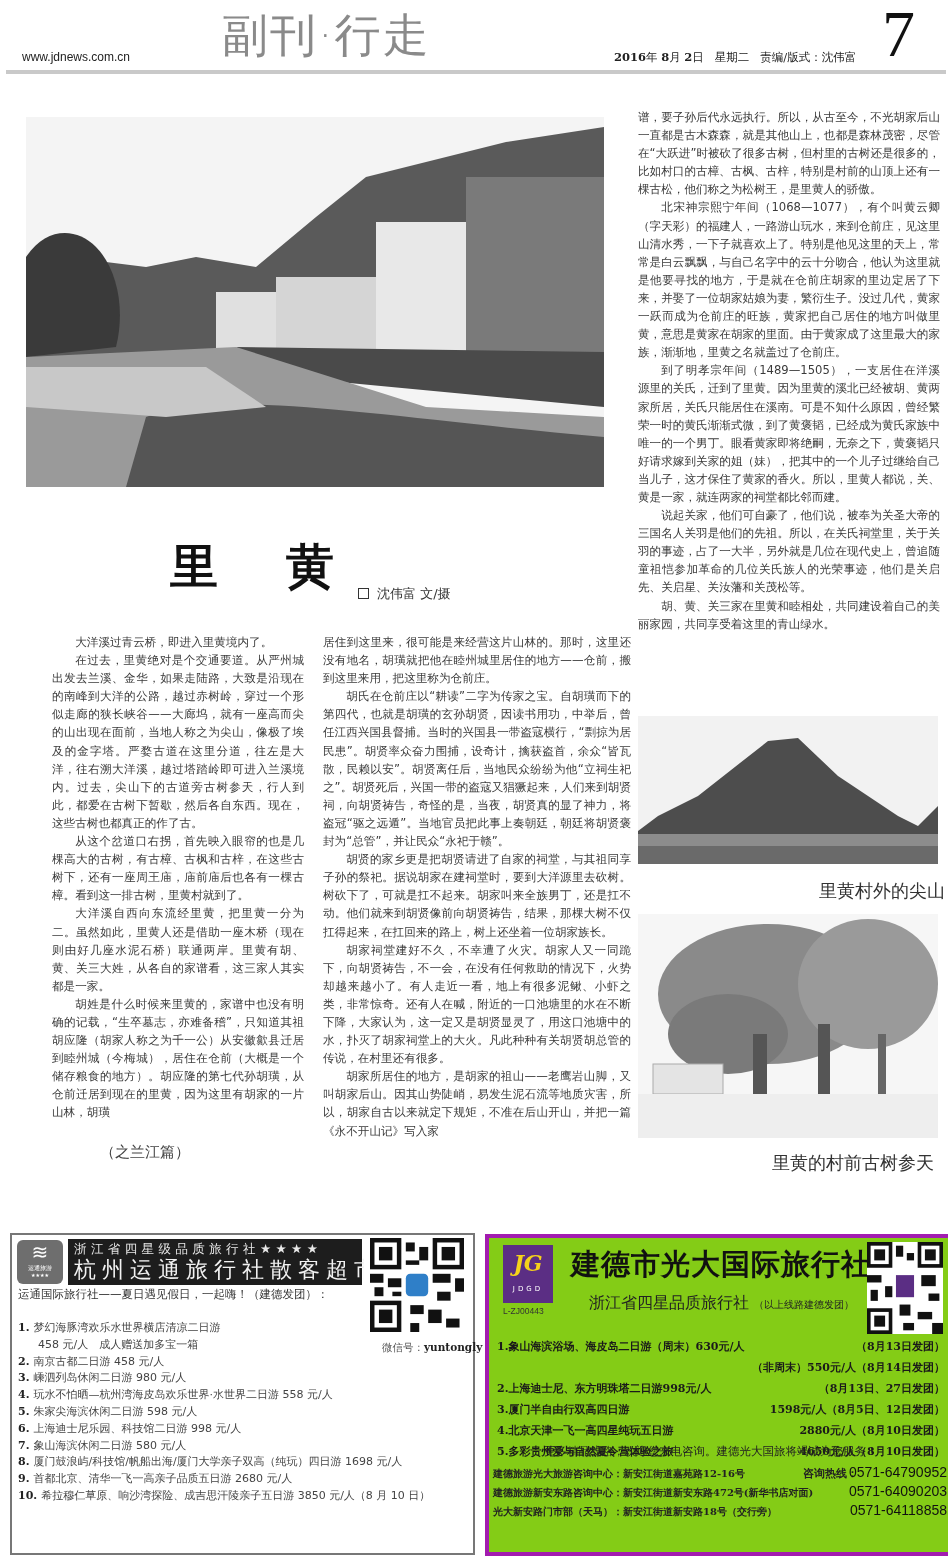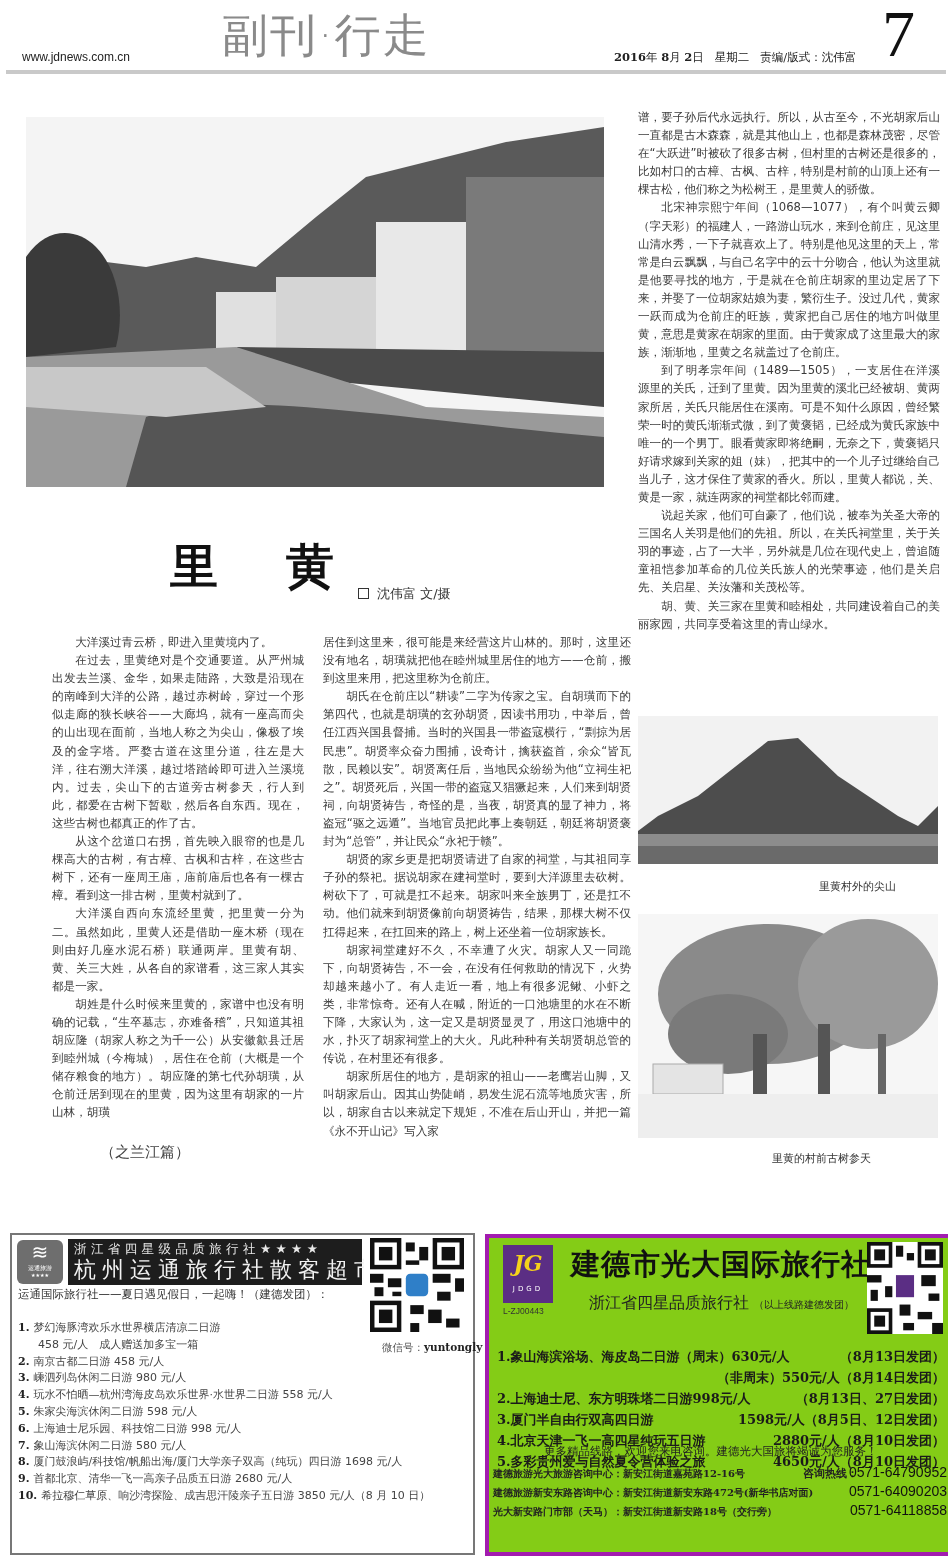--- a/index.html
+++ b/index.html
@@ -14,21 +14,21 @@
   .issue-info b { font-weight: bold; }
   .page-number { position: absolute; left: 882px; top: -4px; font-family: "Liberation Serif", serif; font-size: 66px; color: #111; line-height: 76px; }
   .rule { position: absolute; left: 6px; top: 70px; width: 940px; height: 4px; background: #c9c9c9; }
 
   
   .photo { position: absolute; overflow: hidden; background: #999; }
   .photo svg { display: block; width: 100%; height: 100%; }
   .photo-river { left: 26px; top: 117px; width: 578px; height: 370px; }
   .photo-peak { left: 638px; top: 716px; width: 300px; height: 148px; }
   .photo-trees { left: 638px; top: 914px; width: 300px; height: 224px; }
-  .caption { position: absolute; font-family: "DejaVu Sans", sans-serif; font-size: 11px; color: #333; white-space: nowrap; }
+  .caption { position: absolute; font-family: "DejaVu Sans", sans-serif; font-size: 18px; color: #333; white-space: nowrap; }
   .caption-peak { left: 819px; top: 879px; }
   .caption-trees { left: 772px; top: 1151px; }
 
   
   .headline { position: absolute; left: 170px; top: 528px; font-family: "DejaVu Serif", serif; font-size: 48px; color: #111; letter-spacing: 68px; line-height: 76px; white-space: nowrap; }
   .byline { position: absolute; left: 358px; top: 585px; font-family: "DejaVu Sans", sans-serif; font-size: 13px; color: #333; white-space: nowrap; }
   .byline .box { display: inline-block; width: 11px; height: 11px; border: 1px solid #333; vertical-align: -1px; margin-right: 8px; }
 
   
   .col { position: absolute; font-family: "DejaVu Sans", sans-serif; font-size: 11.6px; line-height: 18.1px; color: #3a3a3a; text-align: justify; }
@@ -65,21 +65,21 @@
   
   .ad2 { position: absolute; left: 485px; top: 1234px; width: 504px; height: 322px; border: 4px solid #a21caf; background: #84cc16; }
   .ad2-logo { position: absolute; left: 14px; top: 7px; width: 50px; height: 58px; background: #5b2e84; color: #f5d21a; text-align: center; }
   .ad2-logo .mark { font-family: "DejaVu Serif", serif; font-style: italic; font-weight: bold; font-size: 22px; line-height: 36px; }
   .ad2-logo .abbr { font-family: "DejaVu Sans", sans-serif; font-size: 7px; color: #fff; letter-spacing: 3px; line-height: 16px; }
   .ad2-license { position: absolute; left: 14px; top: 68px; font-family: "Liberation Sans", sans-serif; font-size: 8.5px; color: #333; }
   .ad2-name { position: absolute; left: 82px; top: 6px; font-family: "DejaVu Serif", serif; font-weight: bold; font-size: 29px; color: #111; letter-spacing: 1px; white-space: nowrap; line-height: 40px; }
   .ad2-sub { position: absolute; left: 100px; top: 55px; font-family: "DejaVu Serif", serif; font-size: 16px; color: #222; white-space: nowrap; }
   .ad2-sub small { font-size: 10px; font-family: "DejaVu Sans", sans-serif; }
   .ad2-qr { left: 378px; top: 4px; width: 76px; height: 92px; }
-  .ad2-routes { position: absolute; left: 8px; top: 108px; width: 452px; font-family: "DejaVu Serif", serif; font-weight: bold; font-size: 13px; color: #1a1a1a; }
+  .ad2-routes { position: absolute; left: 8px; top: 98px; width: 452px; font-family: "DejaVu Serif", serif; font-weight: bold; font-size: 11px; color: #1a1a1a; }
   .route { height: 21px; line-height: 21px; white-space: nowrap; position: relative; }
   .route .name { position: absolute; left: 0; }
   .route .price { position: absolute; right: 4px; }
   .ad2-more { position: absolute; left: 30px; top: 206px; font-family: "DejaVu Sans", sans-serif; font-size: 11.5px; color: #222; white-space: nowrap; margin-left: 25px; }
   .ad2-contacts { position: absolute; left: 4px; top: 226px; width: 456px; }
   .contact { position: relative; height: 19px; white-space: nowrap; }
   .contact .label { position: absolute; left: 0; top: 3px; font-family: "DejaVu Serif", serif; font-size: 10px; color: #222; font-weight: bold; }
   .contact .phone { position: absolute; right: 2px; top: 0; font-family: "Liberation Sans", sans-serif; font-size: 14px; color: #111; }
   .contact .hotline { position: absolute; left: 302px; top: 2px; font-family: "DejaVu Serif", serif; font-size: 11px; font-weight: bold; color: #222; margin-left: 8px; }
 </style>

